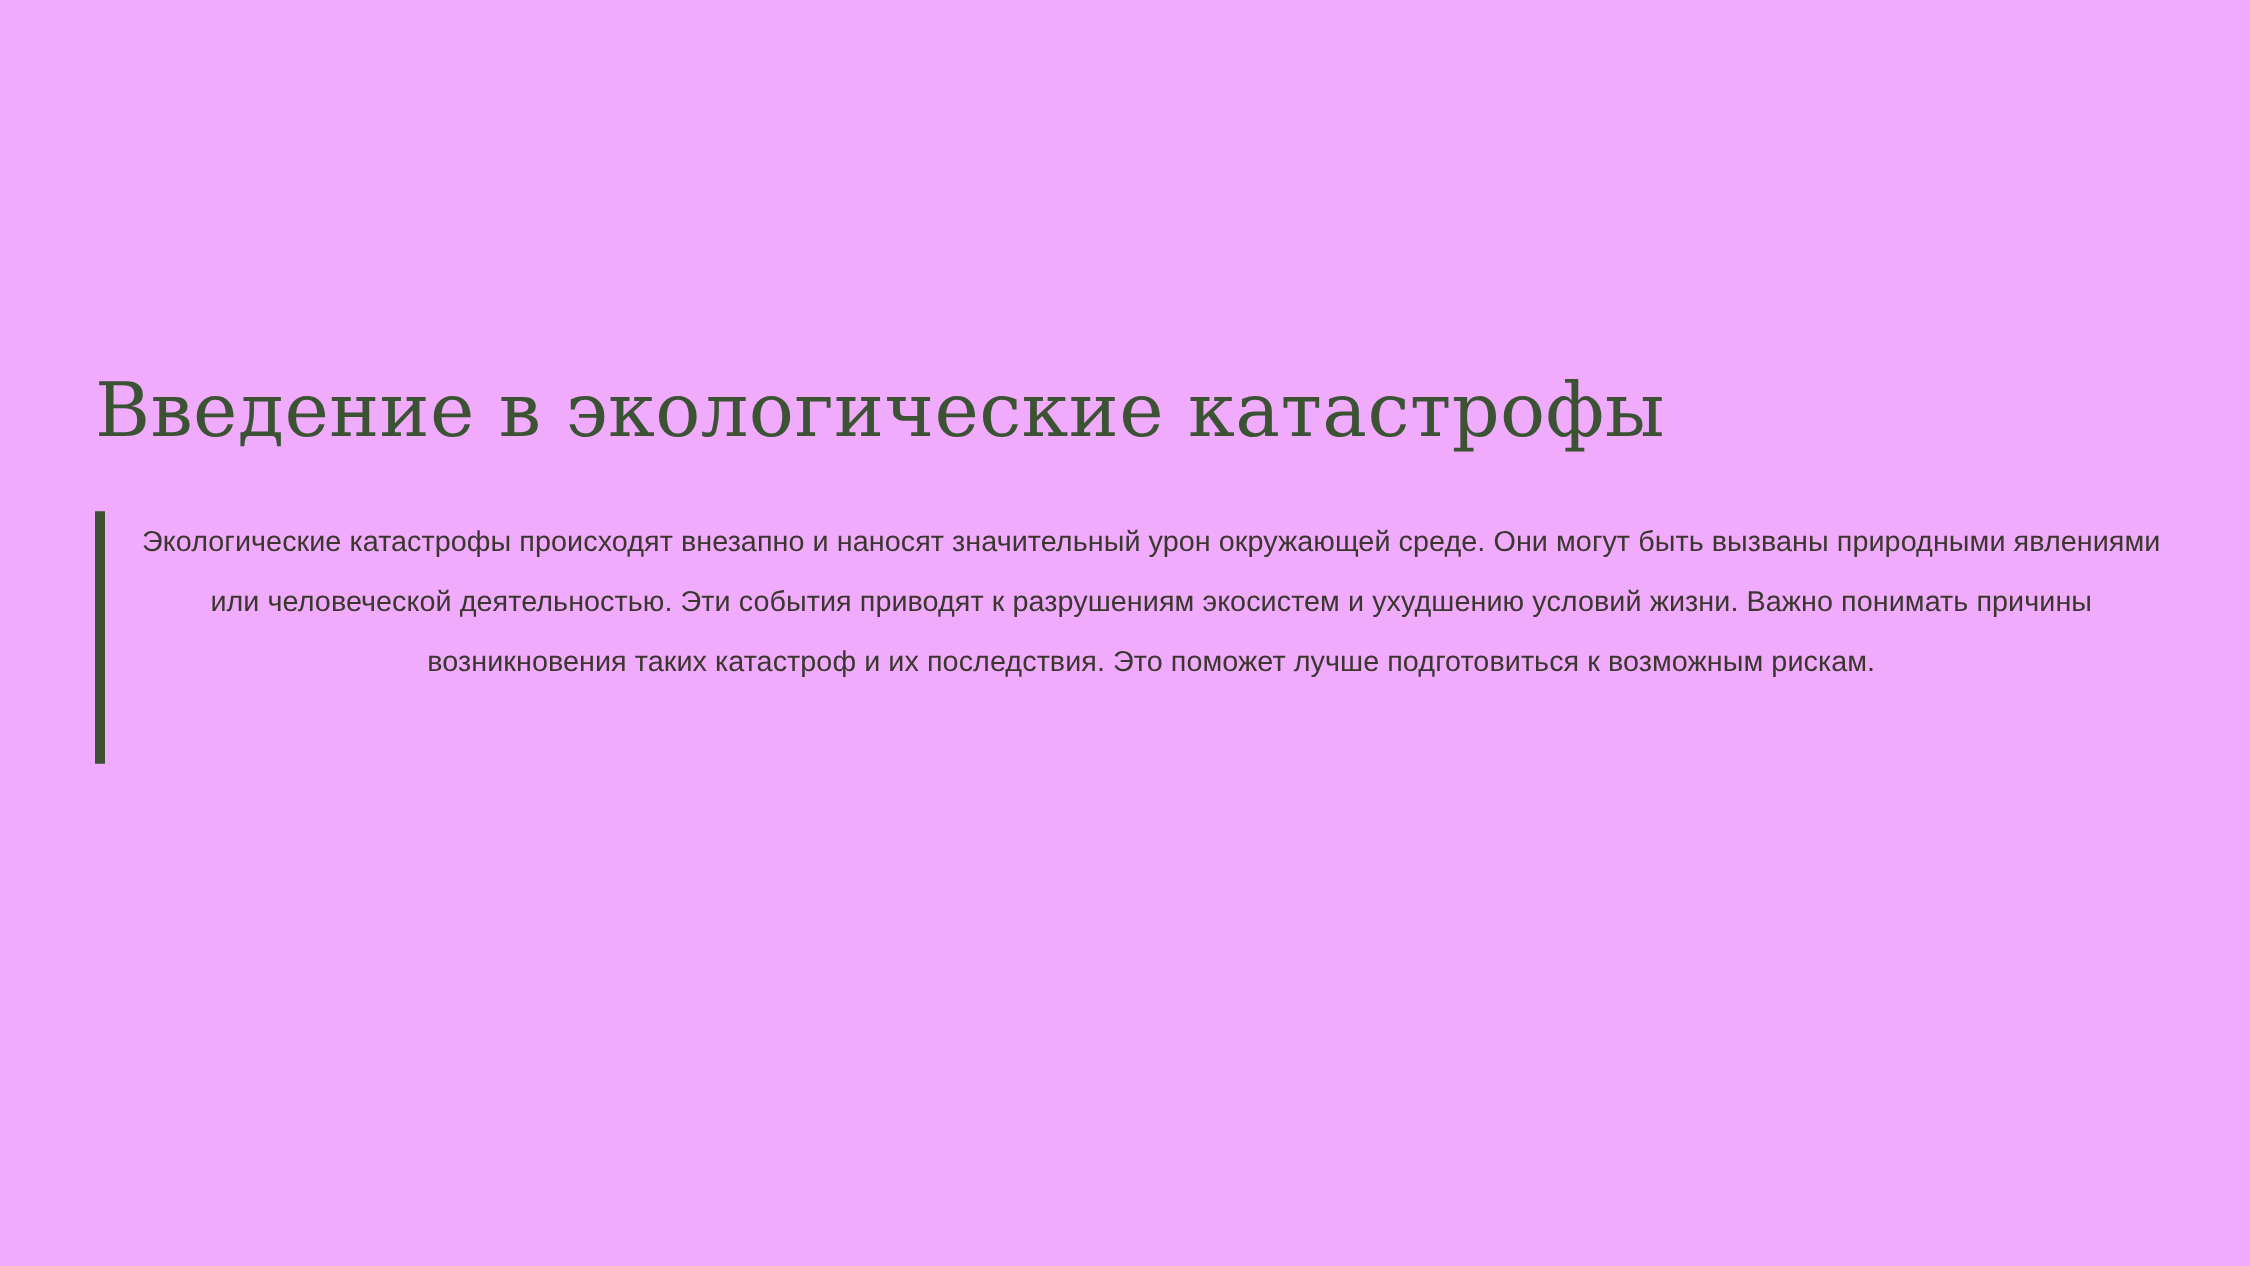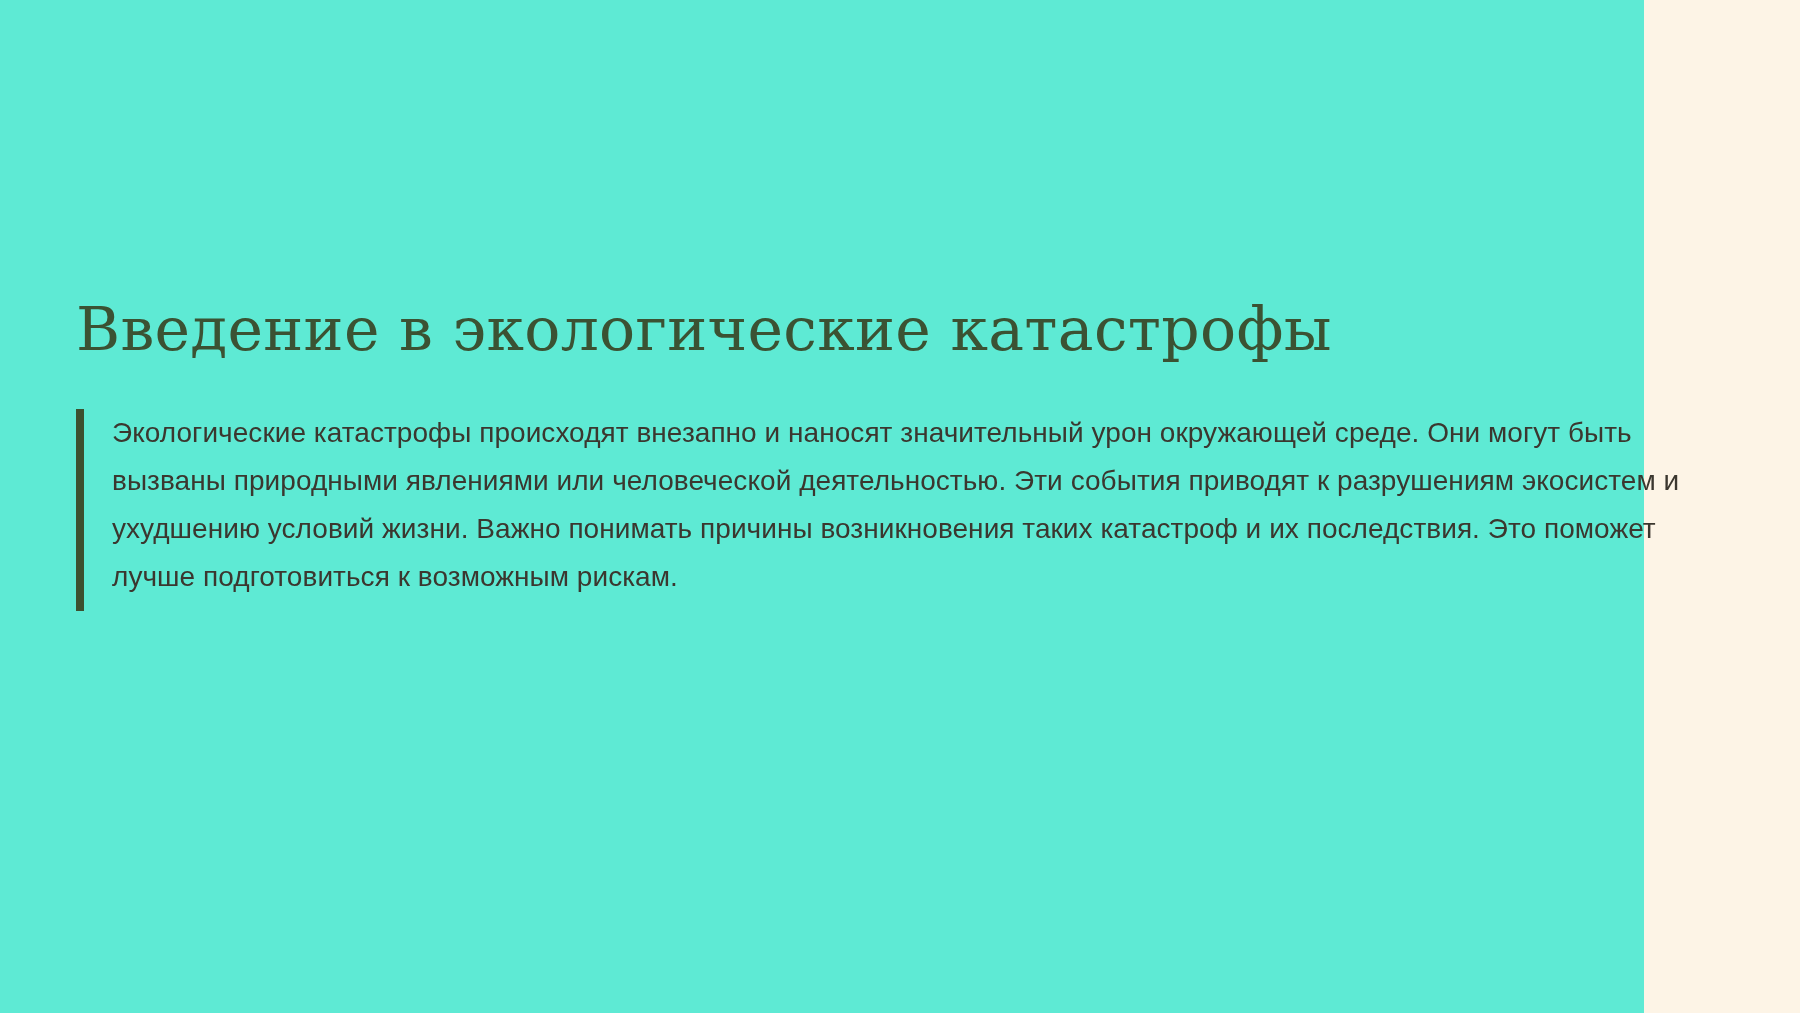--- a/index.html
+++ b/index.html
@@ -12,23 +12,23 @@
     width: 1800px;
     height: 1013px;
     overflow: hidden;
     background: #fdf4e6;
     font-family: "Liberation Sans", sans-serif;
     -webkit-font-smoothing: antialiased;
   }
 
   .slide {
     position: relative;
-    width: 1644px;
+    width: 1800px;
     height: 1013px;
-    background: #5eead4;
+    background: #f0abfc;
     box-sizing: border-box;
   }
 
   .content-block {
     position: absolute;
     left: 76px;
     top: 296px;
     width: 1660px;
   }
 
@@ -55,27 +55,27 @@
     top: 0;
     width: 8px;
     height: 202px;
     background: #3c5130;
     border-radius: 0;
   }
 
   .body-text {
     margin: 0;
     font-family: "Liberation Sans", sans-serif;
-    font-size: 28px;
+    font-size: 23px;
     line-height: 48px;
     font-weight: 400;
     color: #3b372f;
     letter-spacing: 0.05px;
     max-width: 1618px;
-    text-align: left;
+    text-align: center;
   }
 </style>
 </head>
 <body>
 
 <div class="slide">
 
   <div class="content-block">
 
     <h1 class="slide-title">Введение в экологические катастрофы</h1>

